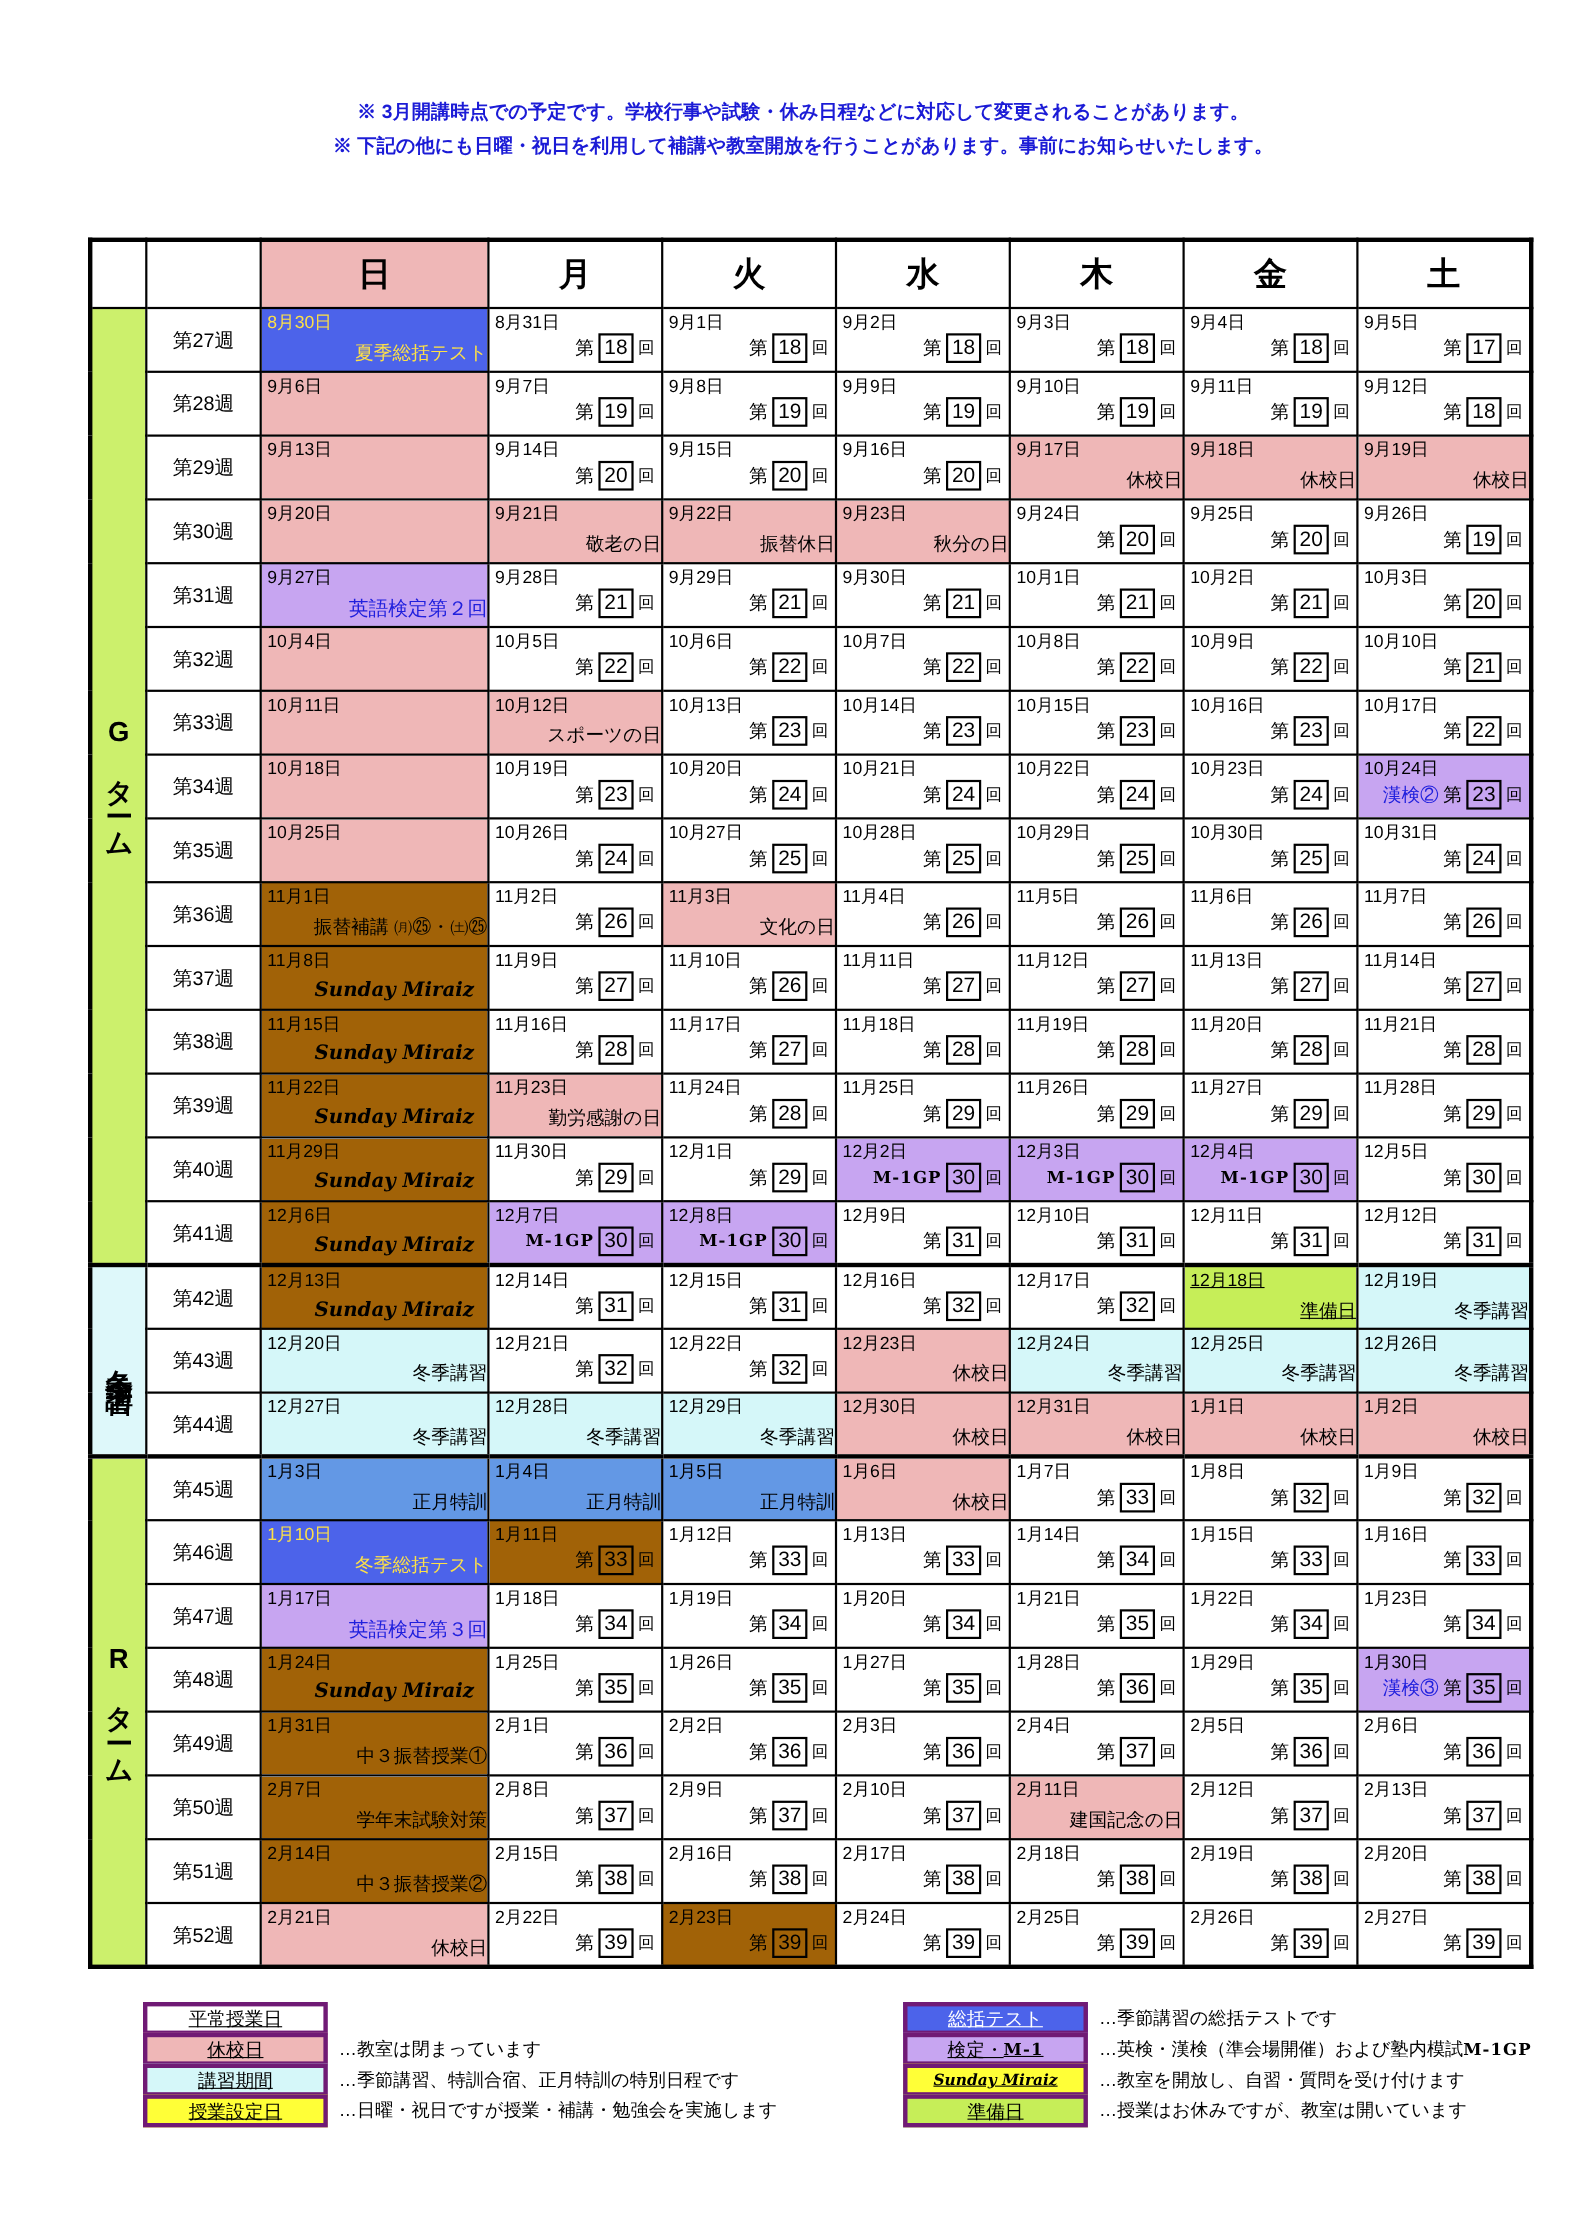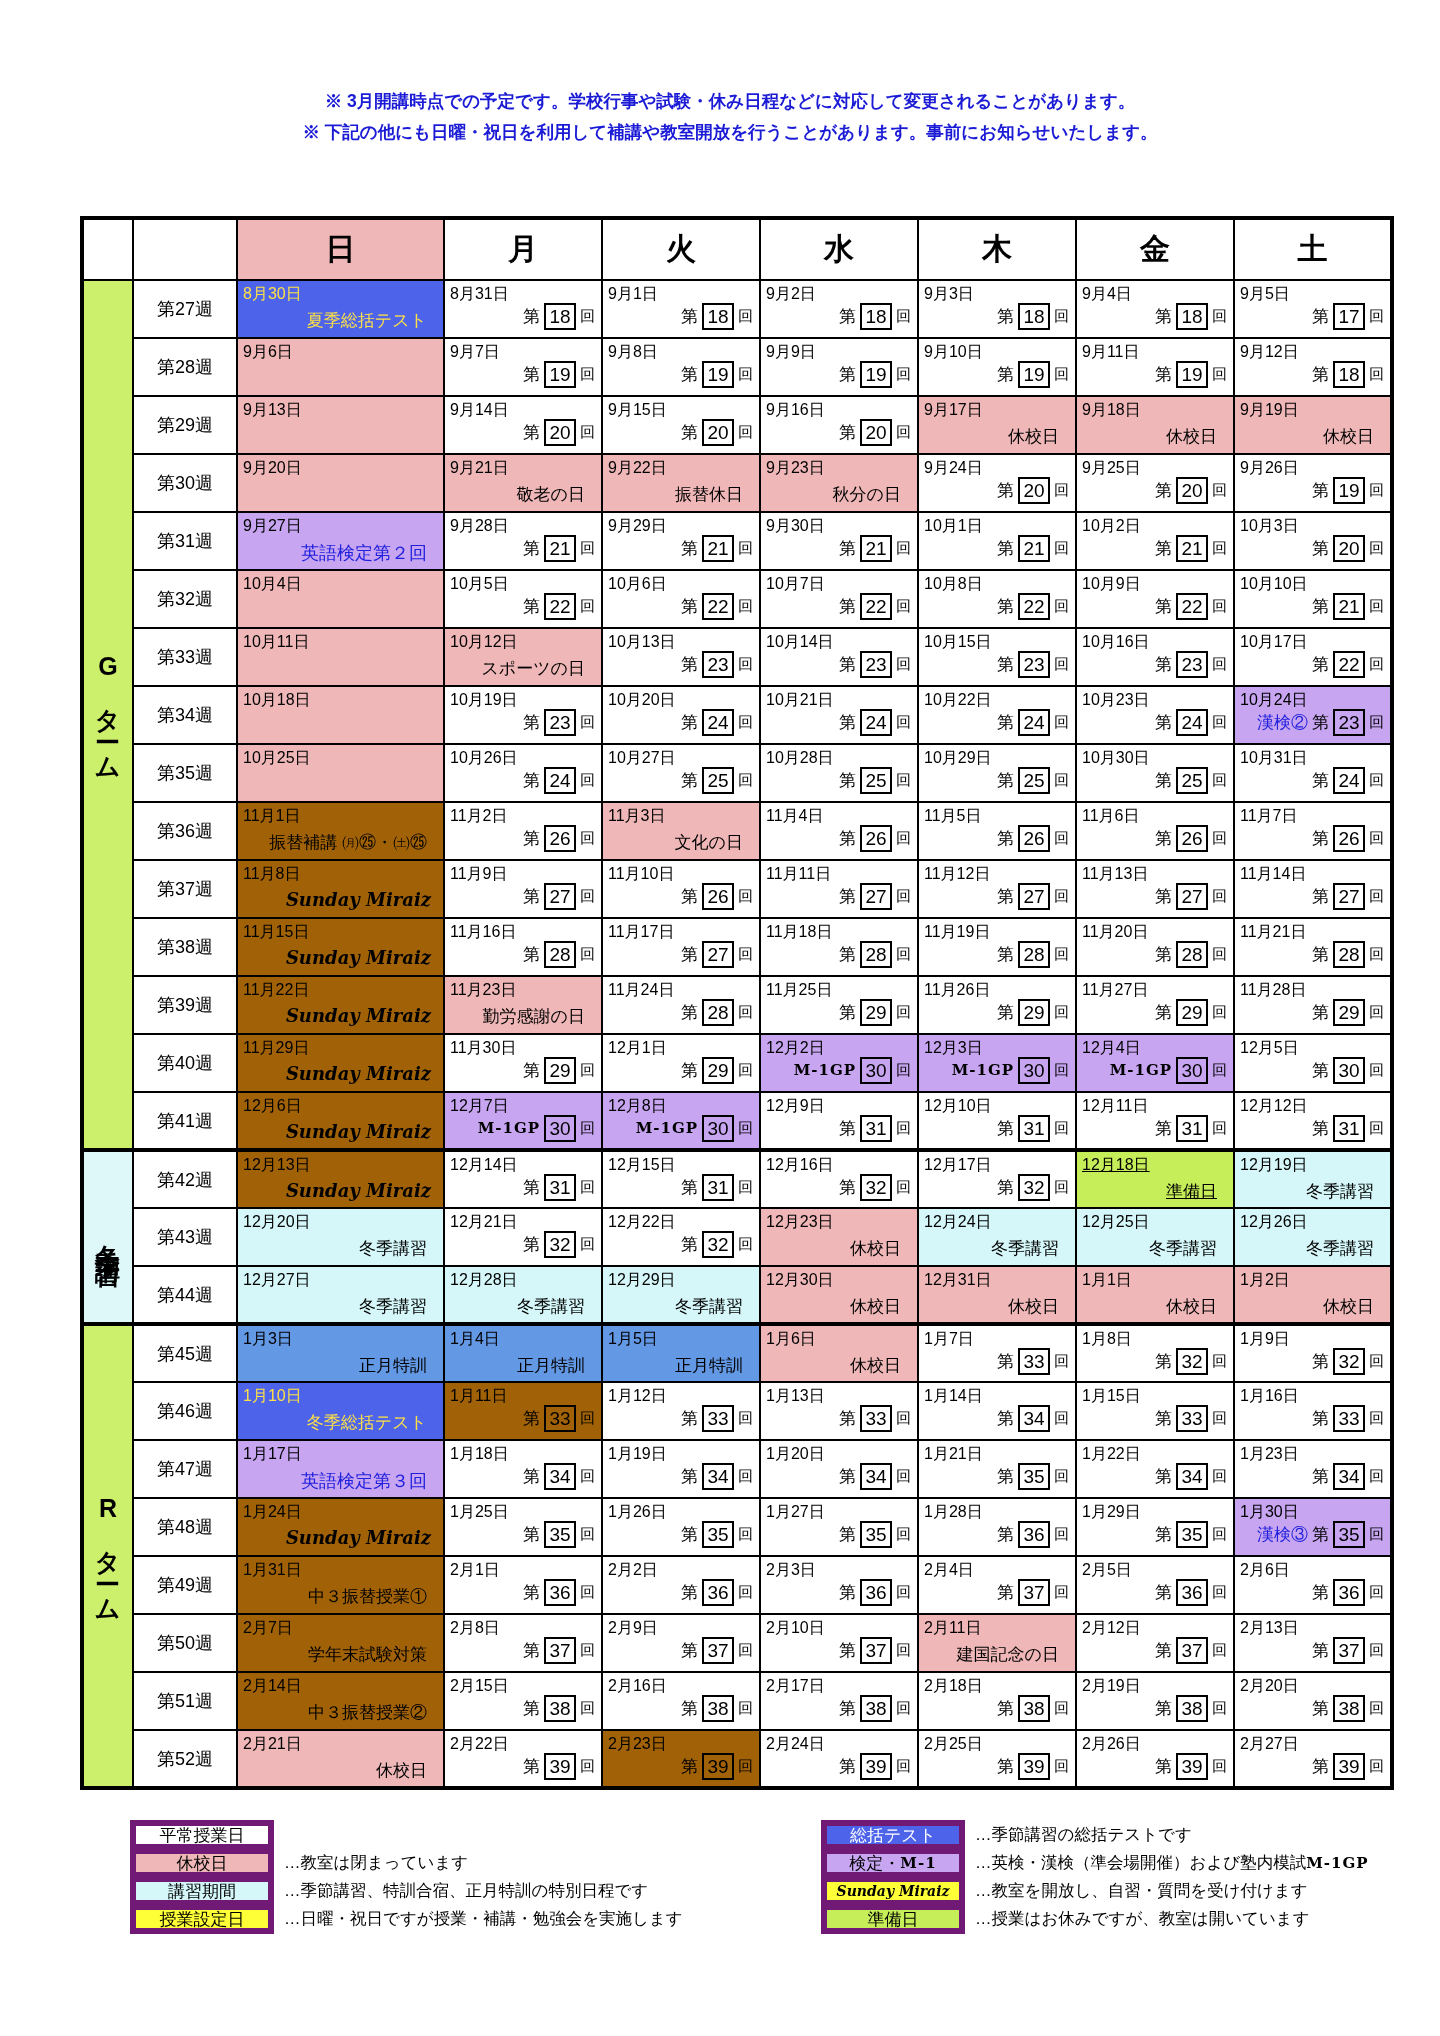--- a/index.html
+++ b/index.html
@@ -28,21 +28,21 @@
     writing-mode:vertical-rl; text-orientation:upright;
     text-align:center; vertical-align:middle;
     font-size:25px; font-weight:bold; letter-spacing:10px; line-height:48px;
   }
   td.term-g { background:#ccf06c; }
   td.term-w { background:#def8fa; letter-spacing:6px; }
   tr.term-start td { border-top:4px solid #000; }
 
   .date { font-size:16px; line-height:1.1; padding:4px 0 0 5px; text-align:left; white-space:nowrap; }
   .l2num { display:flex; justify-content:flex-end; align-items:center; gap:4px; padding:0 6px 0 2px; margin-top:0px; font-size:17px; }
-  .l2lbl { text-align:right; padding-right:16px; margin-top:6px; font-size:17px; white-space:nowrap; }
+  .l2lbl { text-align:right; padding-right:0; margin-top:6px; font-size:17px; white-space:nowrap; }
   .numbox {
     display:inline-block; border:2px solid #000; min-width:32px; height:27px;
     line-height:24px; text-align:center; font-size:19px; background:transparent;
   }
   .kai { font-size:15px; }
   .dai { font-size:17px; }
 
   td.t-off, td.t-holiday { background:#efb7b7; }
   td.t-event, td.t-miraiz, td.t-lesson-hl { background:#a16207; }
   td.t-eiken, td.t-kanken, td.t-m1gp { background:#c7a5f1; }
@@ -55,22 +55,22 @@
   .m1 { font-family:"DejaVu Serif", serif; font-weight:bold; font-size:15px; letter-spacing:1px; }
   .miraiz-txt { font-family:"DejaVu Serif", serif; font-style:italic; font-weight:bold; font-size:18px; padding-right:12px; }
   .t-eiken .l2lbl { font-size:18px; }
 
   .legend { position:absolute; display:flex; flex-direction:column; }
   .legend-left { left:130px; top:1820px; }
   .legend-right { left:790px; top:1820px;padding-left:31px; }
   .lg-row { display:flex; align-items:stretch; height:30px; margin-top:-2px; }
   .lg-row:first-child { margin-top:0; }
   .lg-swatch {
-    width:144px; border:6px solid #701a75; display:flex; align-items:center; justify-content:center;
-    font-size:17px; background:#fff; flex:none;
+    width:168px; border:4px solid #701a75; display:flex; align-items:center; justify-content:center;
+    font-size:17px; background:#fff; flex:none;text-decoration:underline;
   }
   .lg-swatch.t-off { background:#efb7b7; } .lg-swatch.t-event { background:#ffff37; }
   .lg-swatch.t-winter { background:#d5f7f9; } .lg-swatch.t-test { background:#4c63ea; color:#fff; }
   .lg-swatch.t-kentei { background:#c7a5f1; } .lg-swatch.t-miraiz { background:#ffff37; }
   .lg-swatch.t-prep { background:#c6ee58; }
   .lg-swatch .miraiz-txt { font-size:14px; padding:0; }
   .lg-desc { margin-left:10px; font-size:16.5px; display:flex; align-items:center; white-space:nowrap; }
 </style>
 </head>
 <body>

